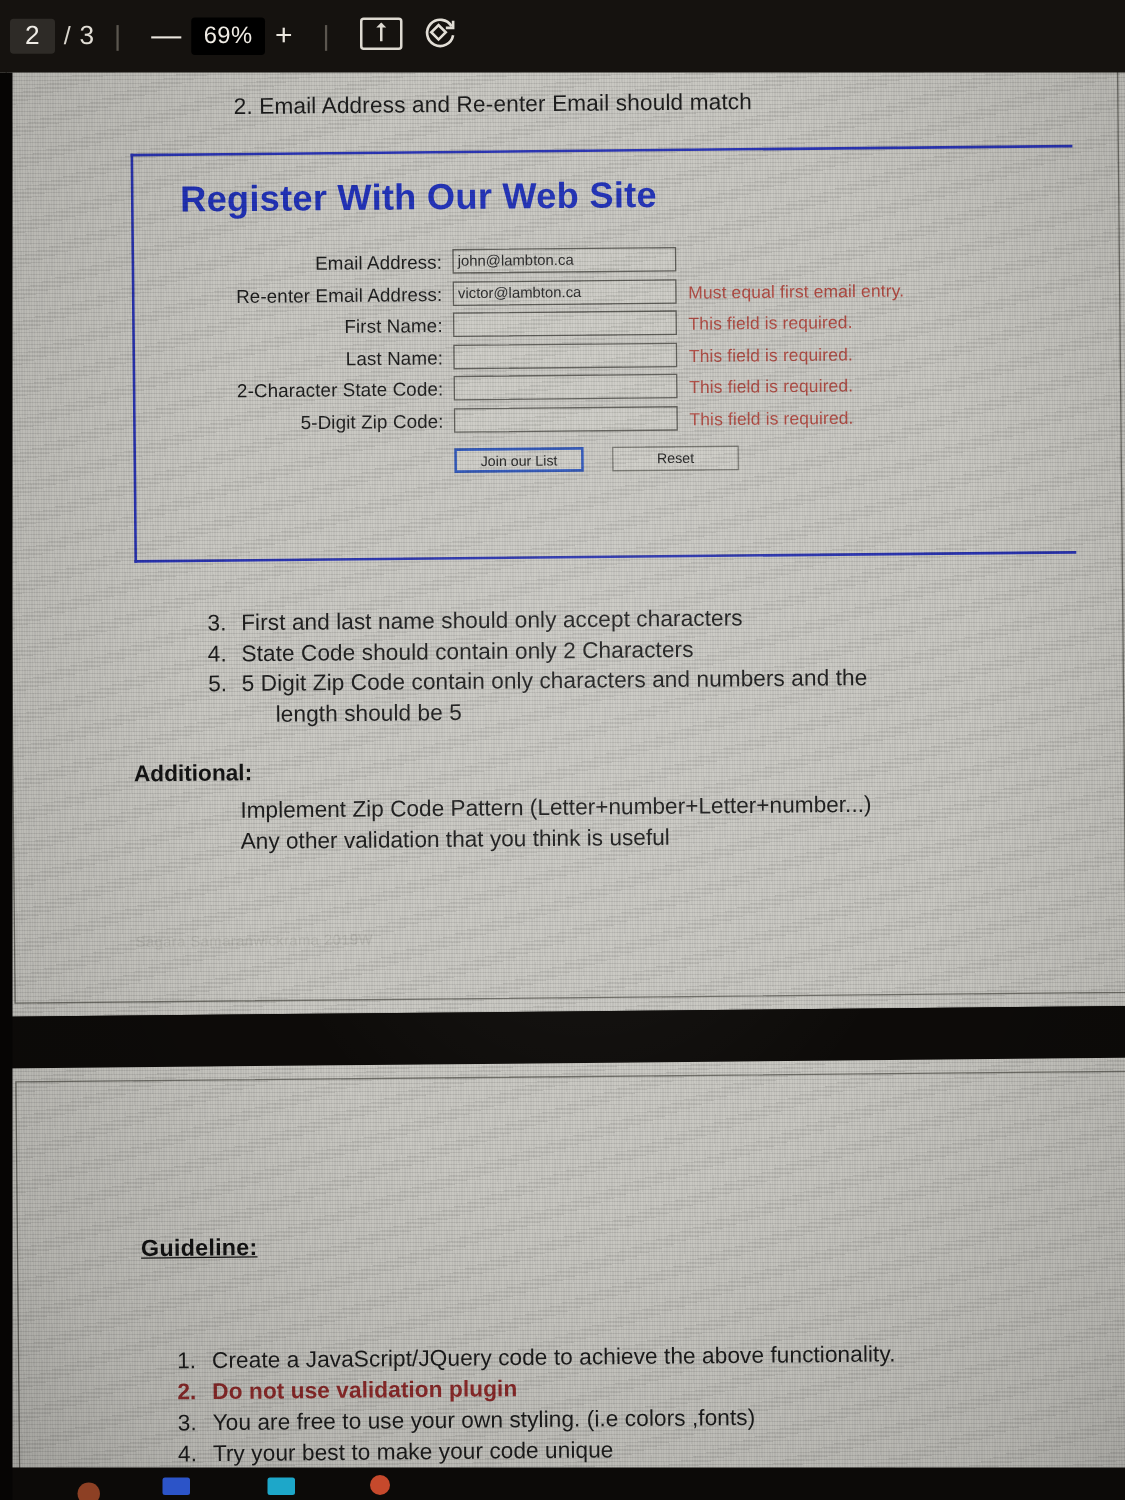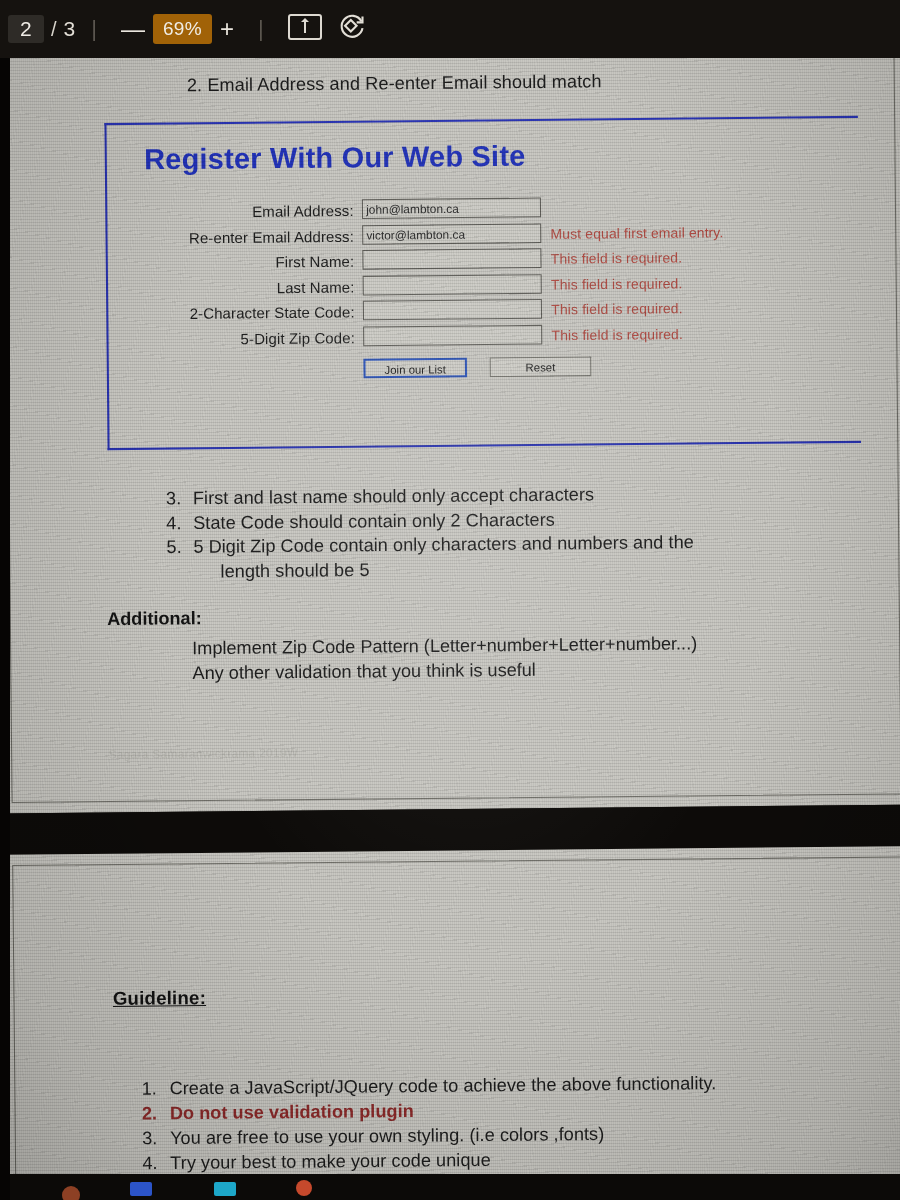--- a/index.html
+++ b/index.html
@@ -26,21 +26,21 @@
     padding:2px 5px;
   }
   .pagesep{font-size:20px;color:#d8d4cc;margin:0 7px 0 7px;}
   .pagetotal{font-size:21px;color:#e2ded6;}
   .vbar{color:#5b564f;font-size:22px;margin:0 16px;}
   .tb-btn{
     color:#eae6de;font-size:24px;line-height:1;
     padding:2px 8px;cursor:default;user-select:none;
   }
   .zoomval{
-    background:#a16207;border-radius:3px;
+    background:#000000;border-radius:3px;
     font-size:19px;color:#f0ece5;padding:4px 10px;letter-spacing:.3px;
   }
   .icon-fit{
     width:30px;height:22px;border:2px solid #ddd9d1;border-radius:3px;
     position:relative;display:inline-block;
   }
   .icon-fit:before{
     content:"";position:absolute;left:50%;top:3px;width:0;height:14px;
     border-left:2px solid #ddd9d1;margin-left:-1px;
   }

